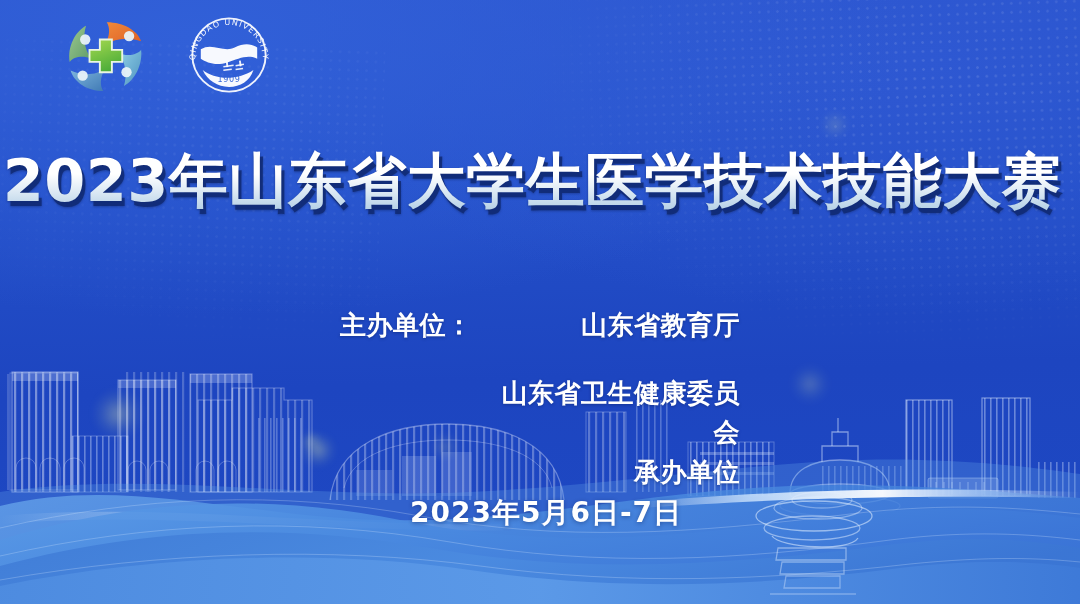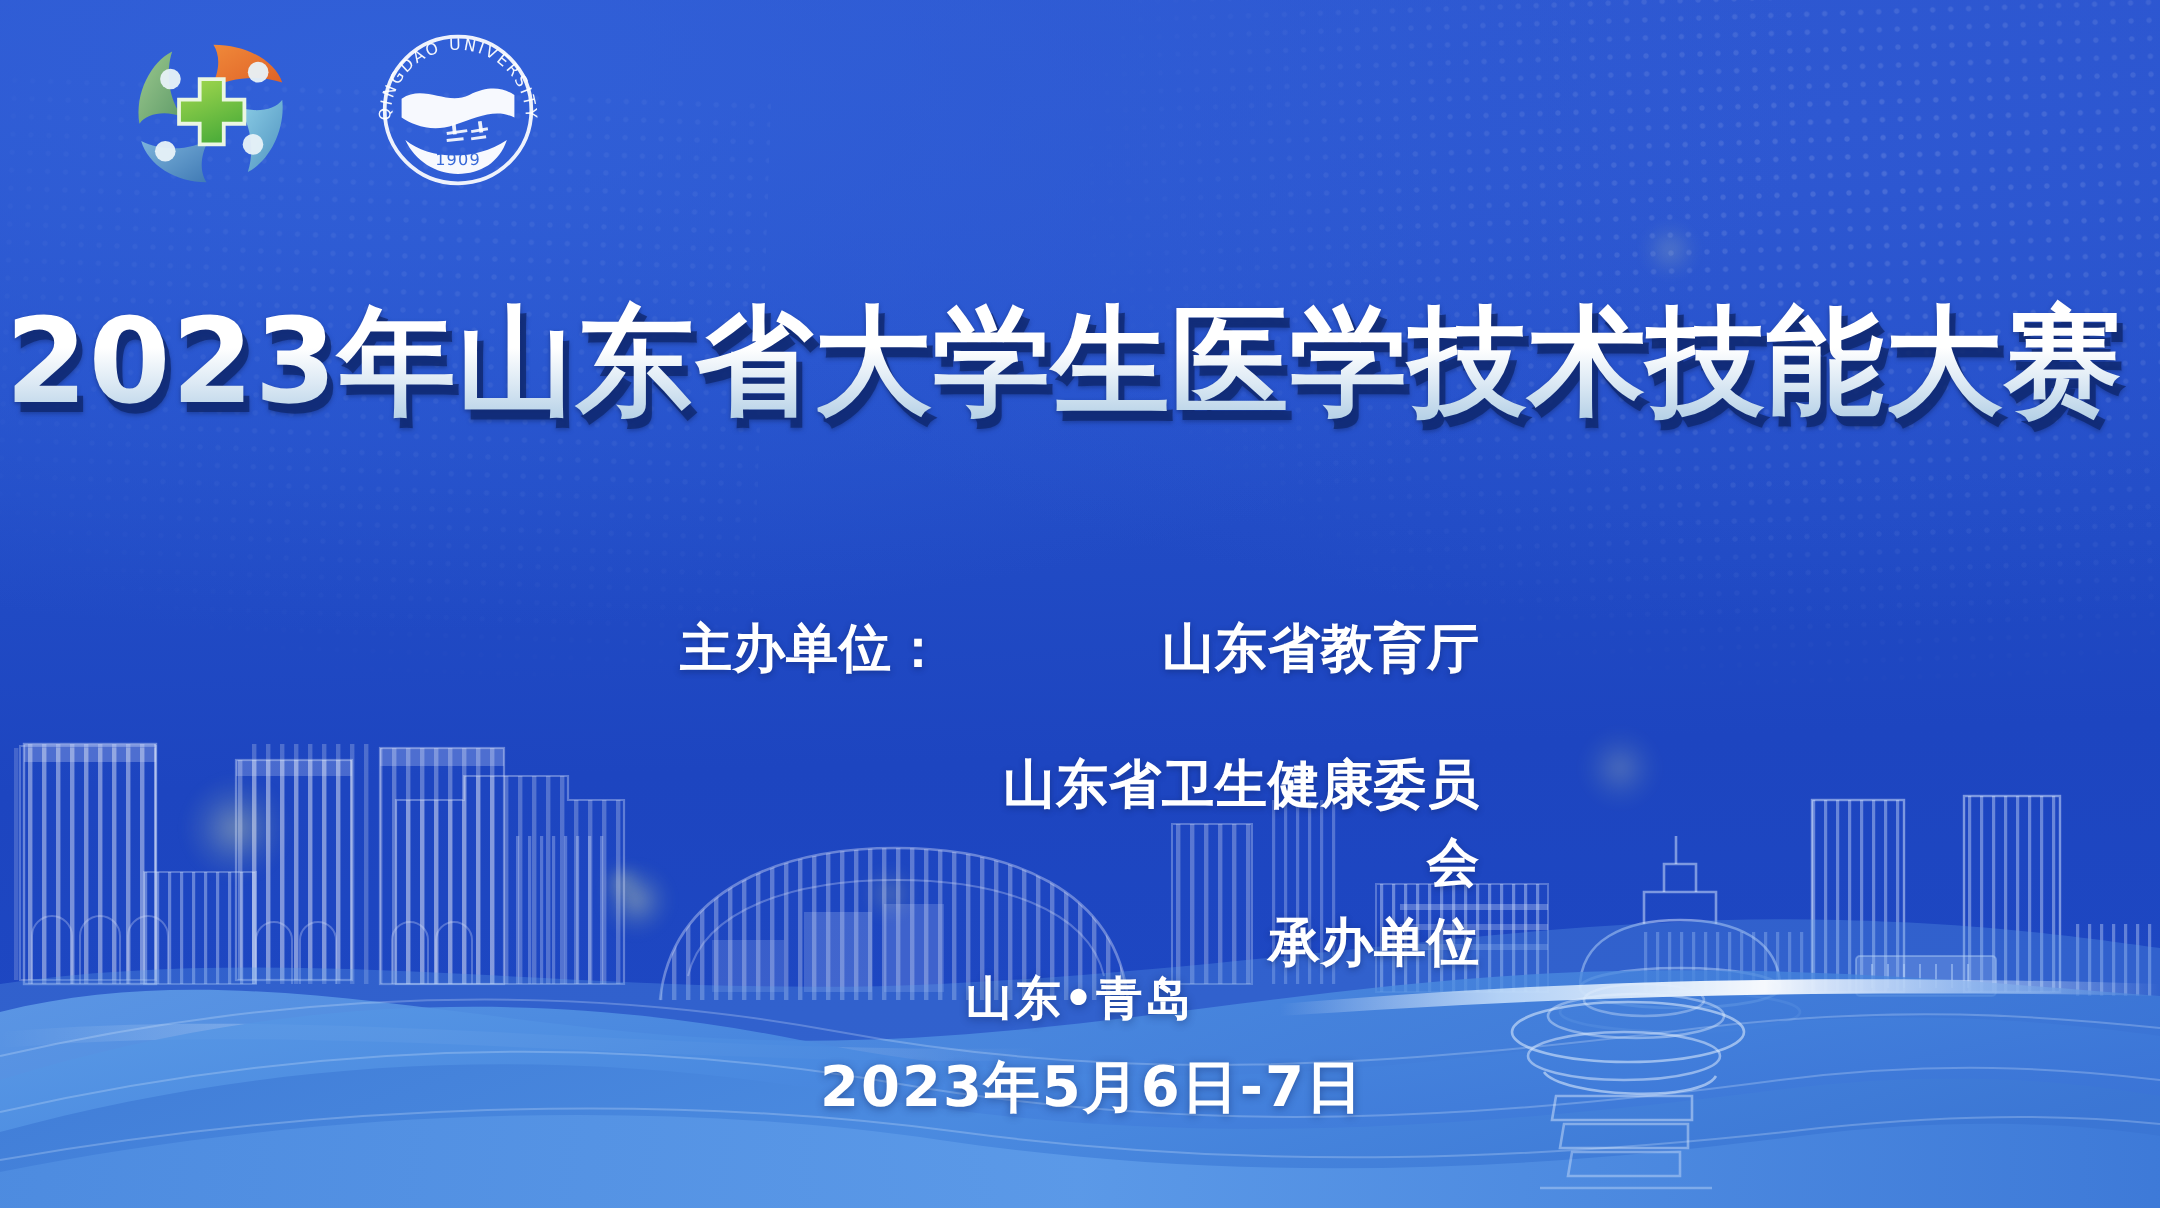--- a/index.html
+++ b/index.html
@@ -450,17 +450,16 @@
         <span class="org-label blank">主办单位：</span>
         <span class="org-value">山东省卫生健康委员会</span>
       </div>
       <div class="org-row">
         <span class="org-value">承办单位</span>
       </div>
     </div>
   </div>
 
   <div class="footer">
-    <div class="footer-place">山东•青岛</div>
     <div class="footer-date">2023年5月6日-7日</div>
   </div>
 
 </div>
 
 </body></html>

